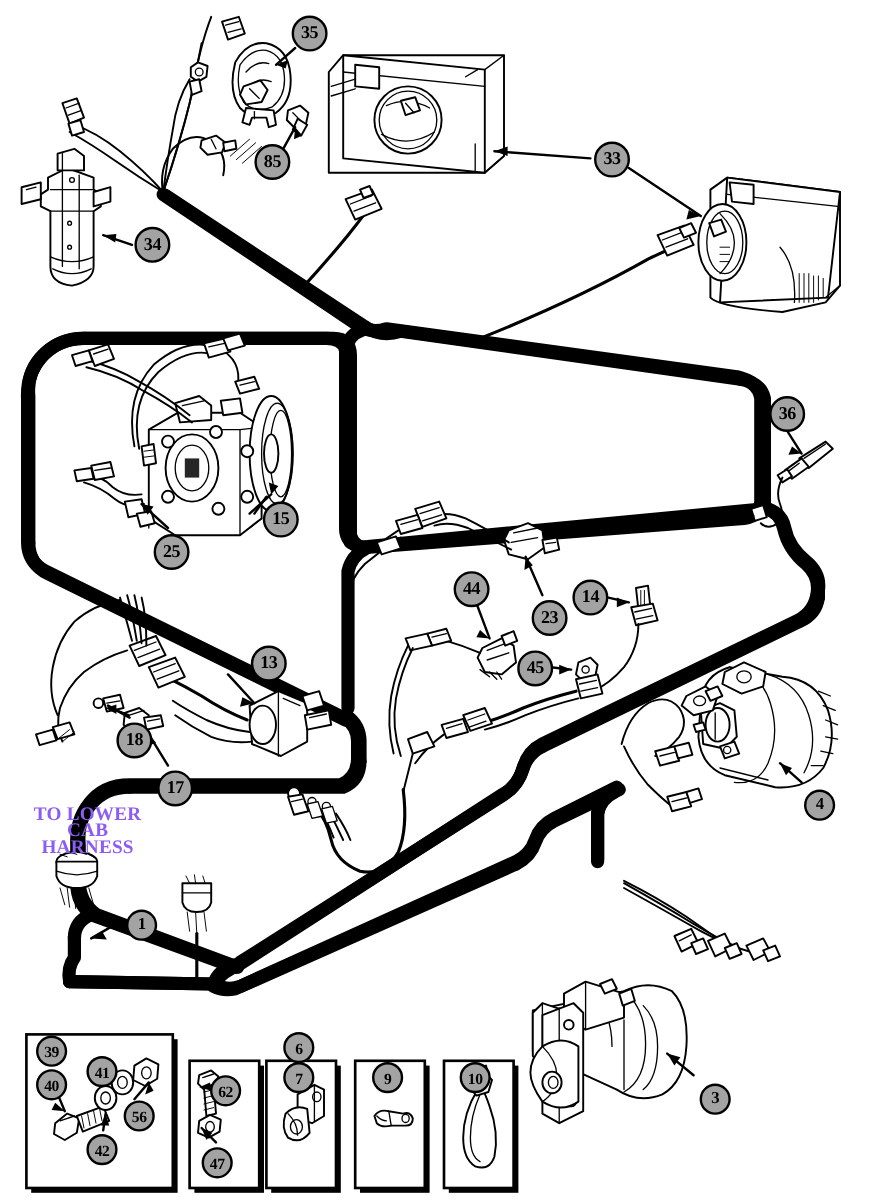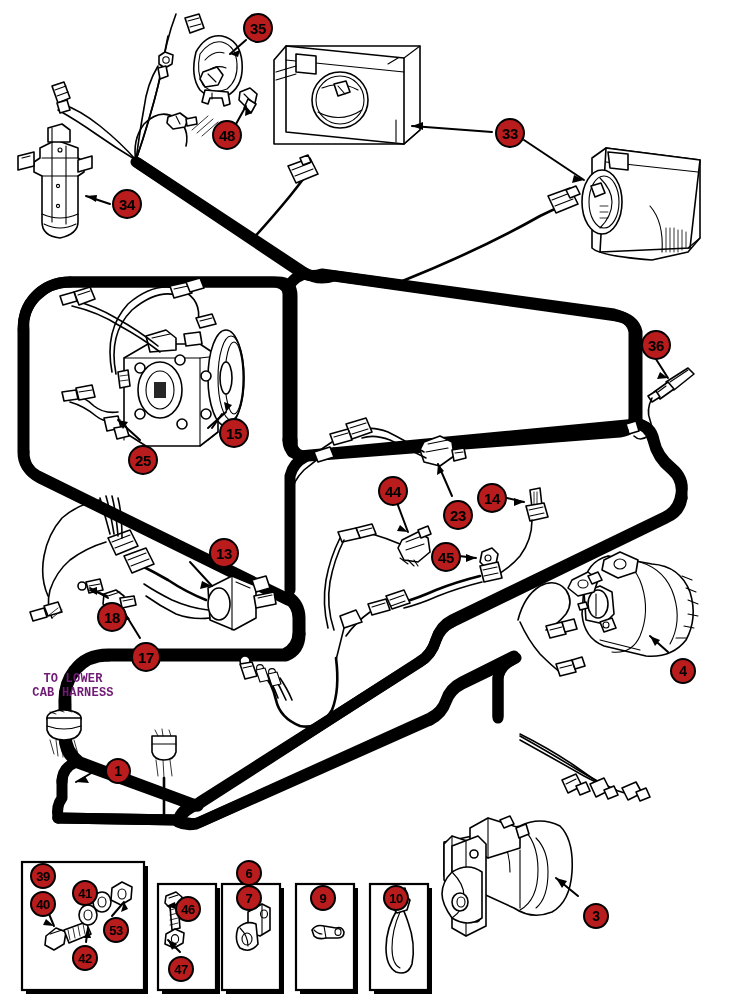--- a/index.html
+++ b/index.html
@@ -92,42 +92,42 @@
     stroke: #000000;
     stroke-width: 2.0;
     stroke-linecap: round;
   }
   
   .callout {
     position: absolute;
     box-sizing: border-box;
     border: 2.2px solid #000000;
     border-radius: 50%;
-    background: #b91c1c;
+    background: #a3a3a3;
     color: #000000;
-    font-family: Liberation Sans, sans-serif;
+    font-family: Liberation Serif, serif;
     font-weight: bold;
     text-align: center;
     z-index: 40;
     display: flex;
     align-items: center;
     justify-content: center;
     letter-spacing: -0.4px;
   }
   .callout.w2 { width: 30px; height: 30px; font-size: 15px; line-height: 1; }
   .callout.w1 { width: 26px; height: 26px; font-size: 14px; line-height: 1; }
   .callout.sm { width: 26px; height: 26px; font-size: 13px; line-height: 1; }
   
   .tlabel {
     position: absolute;
-    font-family: Liberation Mono, monospace;
+    font-family: Liberation Serif, serif;
     font-weight: bold;
-    font-size: 12px;
+    font-size: 16px;
     line-height: 14px;
-    color: #701a75;
+    color: #8b5cf6;
     text-align: center;
     letter-spacing: 0.2px;
     white-space: pre-line;
     z-index: 35;
   }
 </style>
 </head>
 <body>
 
 <div id="sheet">
@@ -767,42 +767,42 @@
 
       <path class="out" d="M394,898 l10,-4 6,6 -3,10 -10,3 -5,-6 z"></path>
       <path class="det" d="M397,900 l9,-3"></path>
       <path class="out" d="M399,890 l6,-2 2,8 -6,2 z"></path>
       <path class="det-fine" d="M396,906 l10,-3"></path>
     </g>
 
   </svg>
 
   <div class="callout w2" style="left:243px; top:13px;">35</div>
-  <div class="callout w2" style="left:212px; top:120px;">48</div>
+  <div class="callout w2" style="left:212px; top:120px;">85</div>
   <div class="callout w2" style="left:495px; top:118px;text-align:right;">33</div>
   <div class="callout w2" style="left:112px; top:189px;">34</div>
   <div class="callout w2" style="left:641px; top:330px;">36</div>
   <div class="callout w2" style="left:219px; top:418px;">15</div>
   <div class="callout w2" style="left:128px; top:445px;">25</div>
   <div class="callout w2" style="left:378px; top:476px;">44</div>
   <div class="callout w2" style="left:443px; top:500px;">23</div>
   <div class="callout w2" style="left:477px; top:483px;">14</div>
   <div class="callout w2" style="left:431px; top:542px;">45</div>
   <div class="callout w2" style="left:181px; top:538px;margin-left:28px;">13</div>
   <div class="callout w2" style="left:97px;  top:602px;">18</div>
   <div class="callout w2" style="left:131px; top:642px;">17</div>
   <div class="callout w1" style="left:670px; top:658px;">4</div>
   <div class="callout w1" style="left:105px; top:758px;">1</div>
   <div class="callout w1" style="left:583px; top:903px;">3</div>
   <div class="callout sm" style="left:30px;  top:863px;">39</div>
   <div class="callout sm" style="left:30px;  top:891px;">40</div>
   <div class="callout sm" style="left:72px;  top:880px;">41</div>
   <div class="callout sm" style="left:72px;  top:945px;">42</div>
-  <div class="callout sm" style="left:103px; top:917px;">53</div>
-  <div class="callout sm" style="left:175px; top:896px;">46</div>
+  <div class="callout sm" style="left:103px; top:917px;">56</div>
+  <div class="callout sm" style="left:175px; top:896px;">62</div>
   <div class="callout sm" style="left:168px; top:936px;margin-top:20px;">47</div>
   <div class="callout sm" style="left:236px; top:860px;">6</div>
   <div class="callout sm" style="left:236px; top:885px;">7</div>
   <div class="callout sm" style="left:310px; top:885px;">9</div>
   <div class="callout sm" style="left:383px; top:885px;">10</div>
 
   <div class="tlabel" style="left:18px;  top:672px; width:110px;">TO LOWER
 CAB HARNESS</div>
 
 </div>

